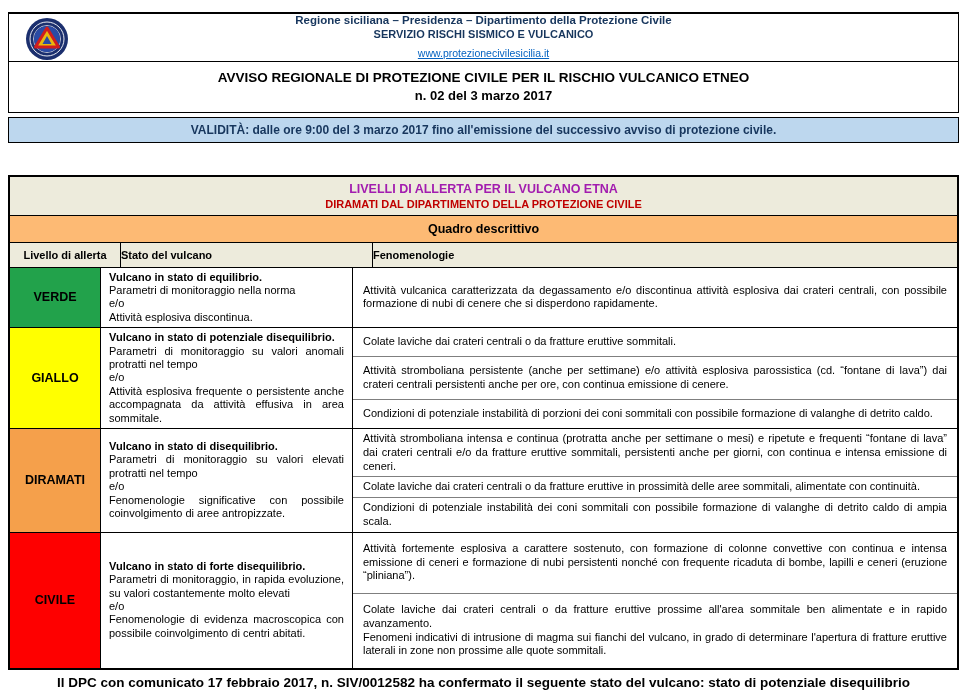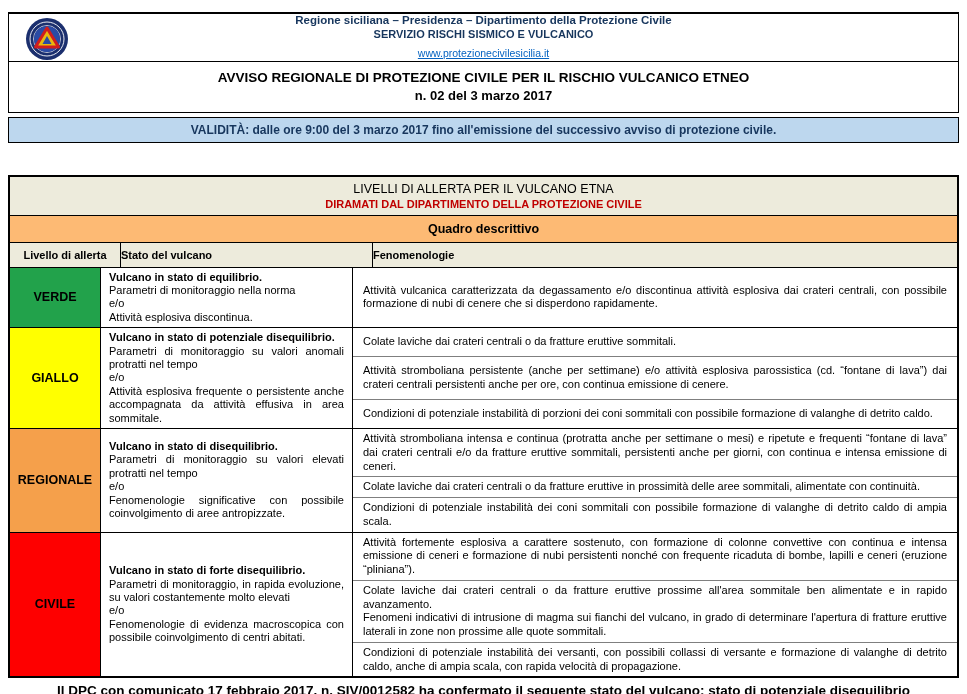--- a/index.html
+++ b/index.html
@@ -47,21 +47,21 @@
   
   .alert-table {
     margin:32px 8px 0 8px;
     border:2px solid #000;
     background:#fff;
   }
   .t-title {
     background:#EDEBDC; border-bottom:1px solid #000;
     text-align:center; padding:4px 0 3px 0; line-height:1.3;
   }
-  .t-title-main { font-size:12.5px; font-weight:normal; color:#000000; }
+  .t-title-main { font-size:12.5px; font-weight:bold; color:#a21caf; }
   .t-title-sub  { font-size:11px; font-weight:bold; color:#C00000; }
   .t-section {
     background:#fdba74; border-bottom:1px solid #000;
     text-align:center; font-size:12.5px; font-weight:bold;
     padding:6px 0;
   }
   .t-cols {
     display:flex; background:#EDEBDC; border-bottom:1px solid #000;
     font-size:11px; font-weight:bold;
   }
@@ -180,21 +180,21 @@
         <div class="fen-item">
             <span class="fen-text">Attività stromboliana persistente (anche per settimane) e/o attività esplosiva parossistica (cd. “fontane di lava”) dai crateri centrali persistenti anche per ore, con continua emissione di cenere.</span>
           </div>
         <div class="fen-item">
             <span class="fen-text">Condizioni di potenziale instabilità di porzioni dei coni sommitali con possibile formazione di valanghe di detrito caldo.</span>
           </div>
       </div>
     </div>
 
     <div class="t-row row-arancione">
-      <div class="cell-level" style="background: rgb(245, 160, 75);">REGIONALE</div>
+      <div class="cell-level" style="background: rgb(245, 160, 75);">DIRAMATI</div>
       <div class="cell-stato">
         <div class="stato-title">Vulcano in stato di disequilibrio.</div>
         <div>Parametri di monitoraggio su valori elevati protratti nel tempo</div>
         <div>e/o</div>
         <div>Fenomenologie significative con possibile coinvolgimento di aree antropizzate.</div>
       </div>
       <div class="cell-fenom">
         <div class="fen-item">
             <span class="fen-text">Attività stromboliana intensa e continua (protratta anche per settimane o mesi) e ripetute e frequenti “fontane di lava” dai crateri centrali e/o da fratture eruttive sommitali, persistenti anche per giorni, con continua e intensa emissione di ceneri.</span>
           </div>
@@ -216,22 +216,19 @@
         <div>Fenomenologie di evidenza macroscopica con possibile coinvolgimento di centri abitati.</div>
       </div>
       <div class="cell-fenom">
         <div class="fen-item">
             <span class="fen-text">Attività fortemente esplosiva a carattere sostenuto, con formazione di colonne convettive con continua e intensa emissione di ceneri e formazione di nubi persistenti nonché con frequente ricaduta di bombe, lapilli e ceneri (eruzione “pliniana”).</span>
           </div>
         <div class="fen-item">
             <span class="fen-text">Colate laviche dai crateri centrali o da fratture eruttive prossime all'area sommitale ben alimentate e in rapido avanzamento.
 Fenomeni indicativi di intrusione di magma sui fianchi del vulcano, in grado di determinare l'apertura di fratture eruttive laterali in zone non prossime alle quote sommitali.</span>
           </div>
-        <div class="fen-item">
-            <span class="fen-text">Condizioni di potenziale instabilità dei versanti, con possibili collassi di versante e formazione di valanghe di detrito caldo, anche di ampia scala, con rapida velocità di propagazione.</span>
-          </div>
       </div>
     </div>
   </div>
 
   <div class="footer1">Il DPC con comunicato 17 febbraio 2017, n. SIV/0012582 ha confermato il seguente stato del vulcano: stato di potenziale disequilibrio</div>
 
 </div>
 
 </body></html>

